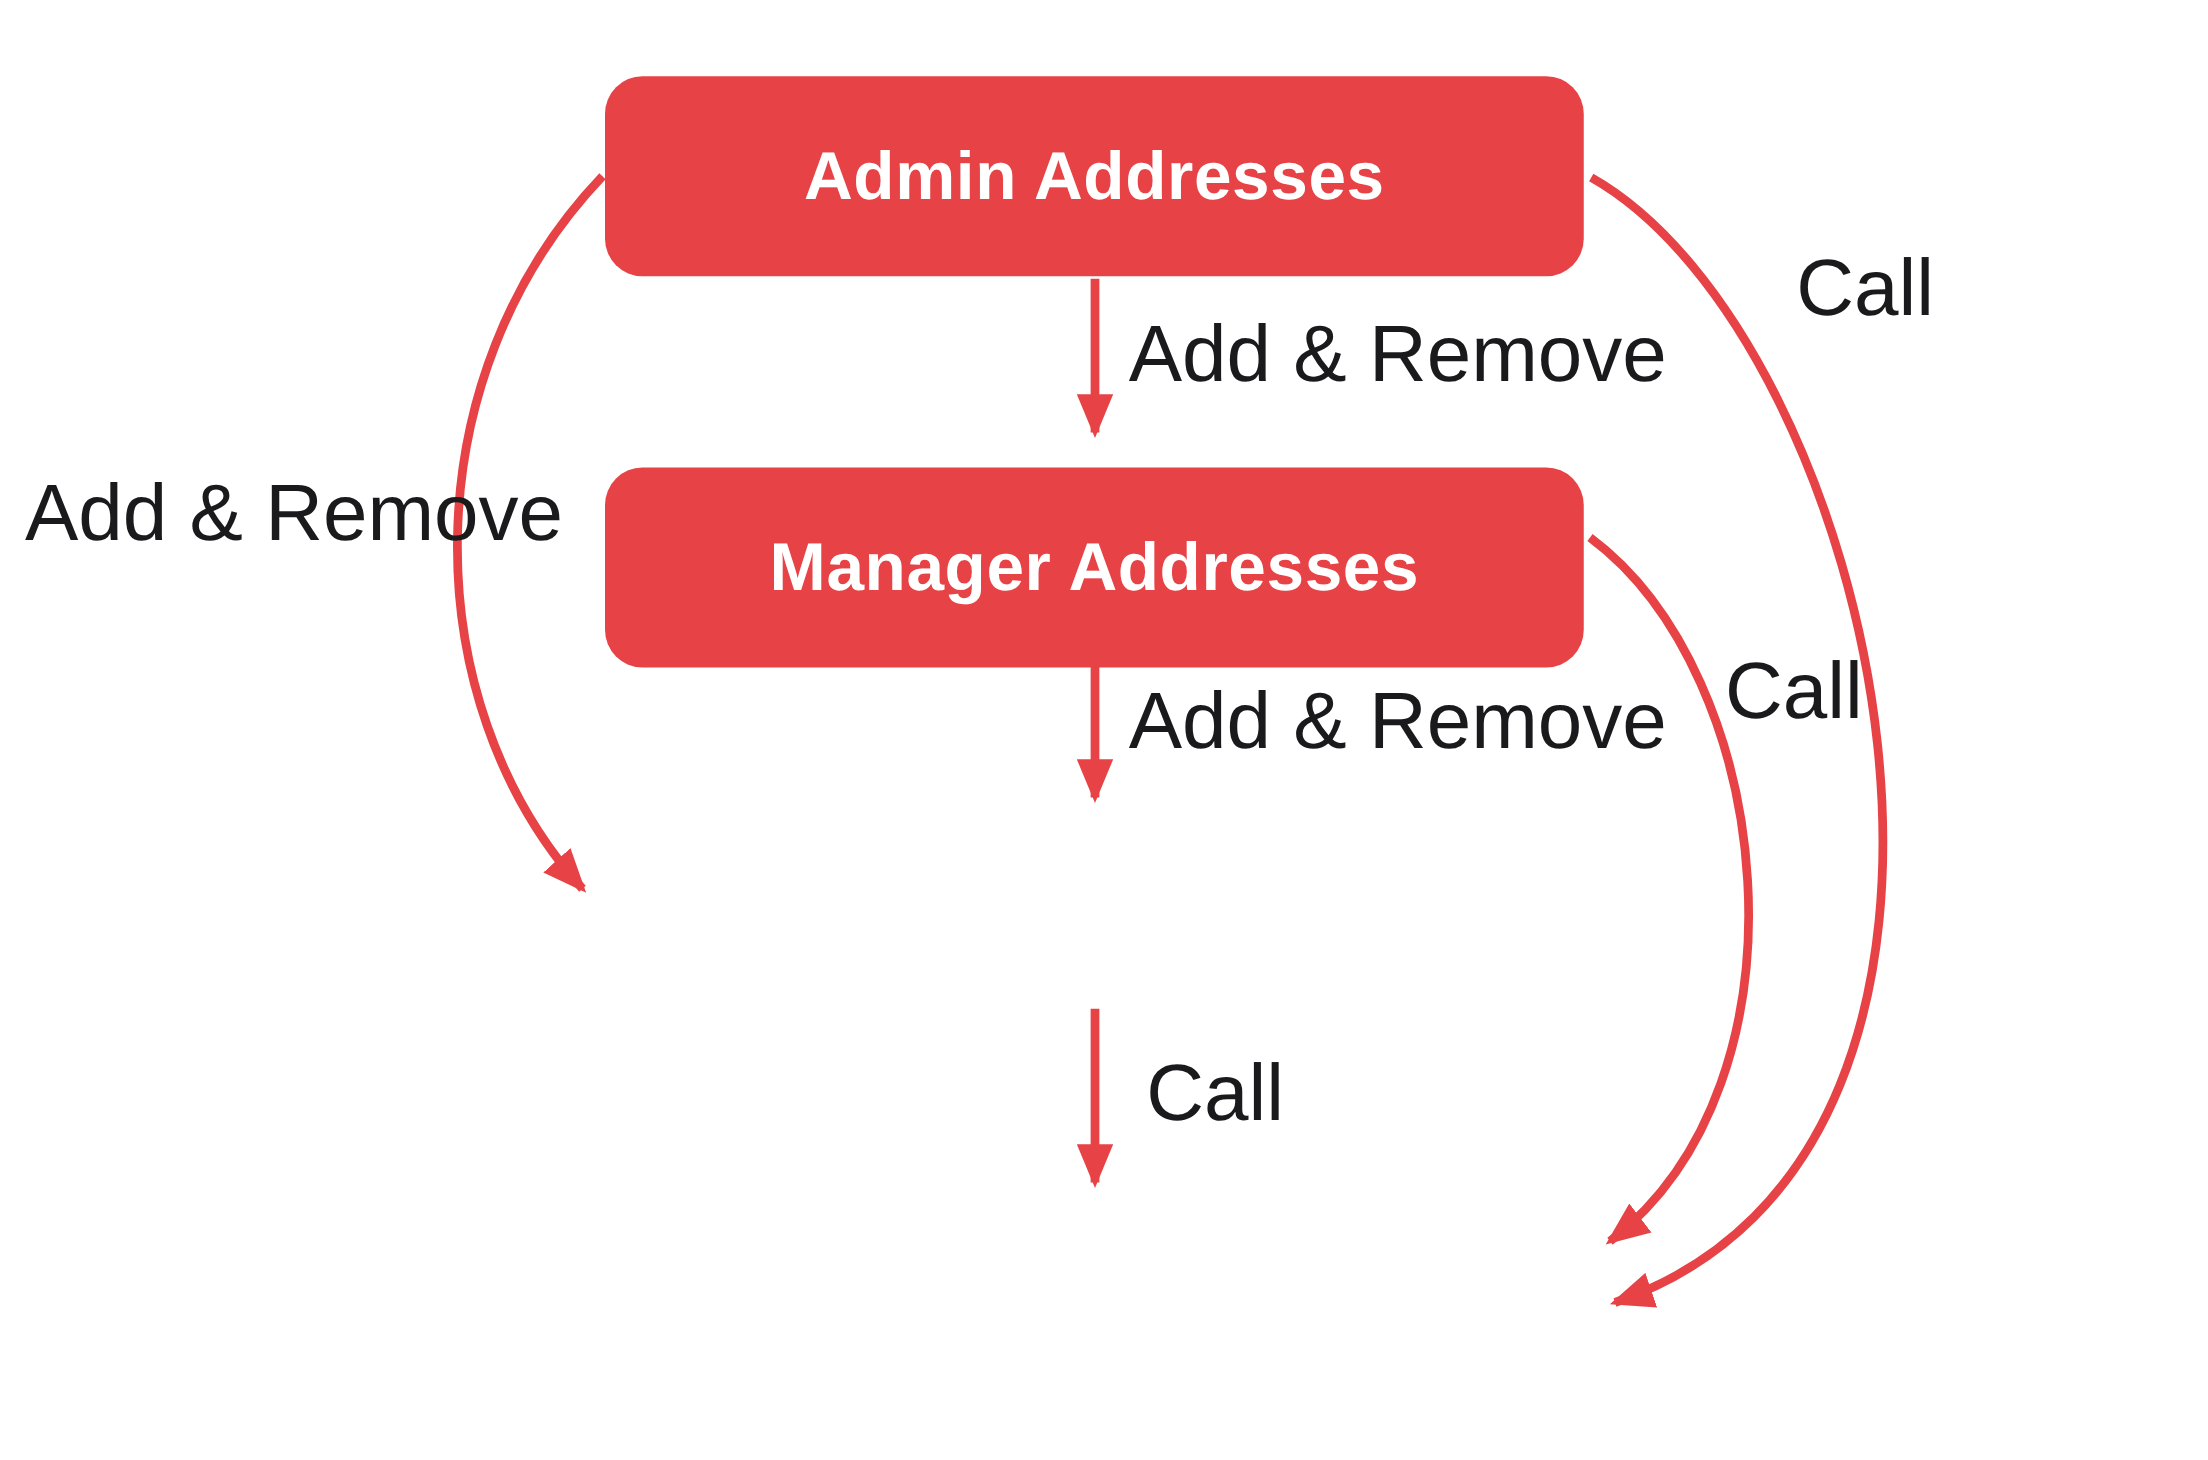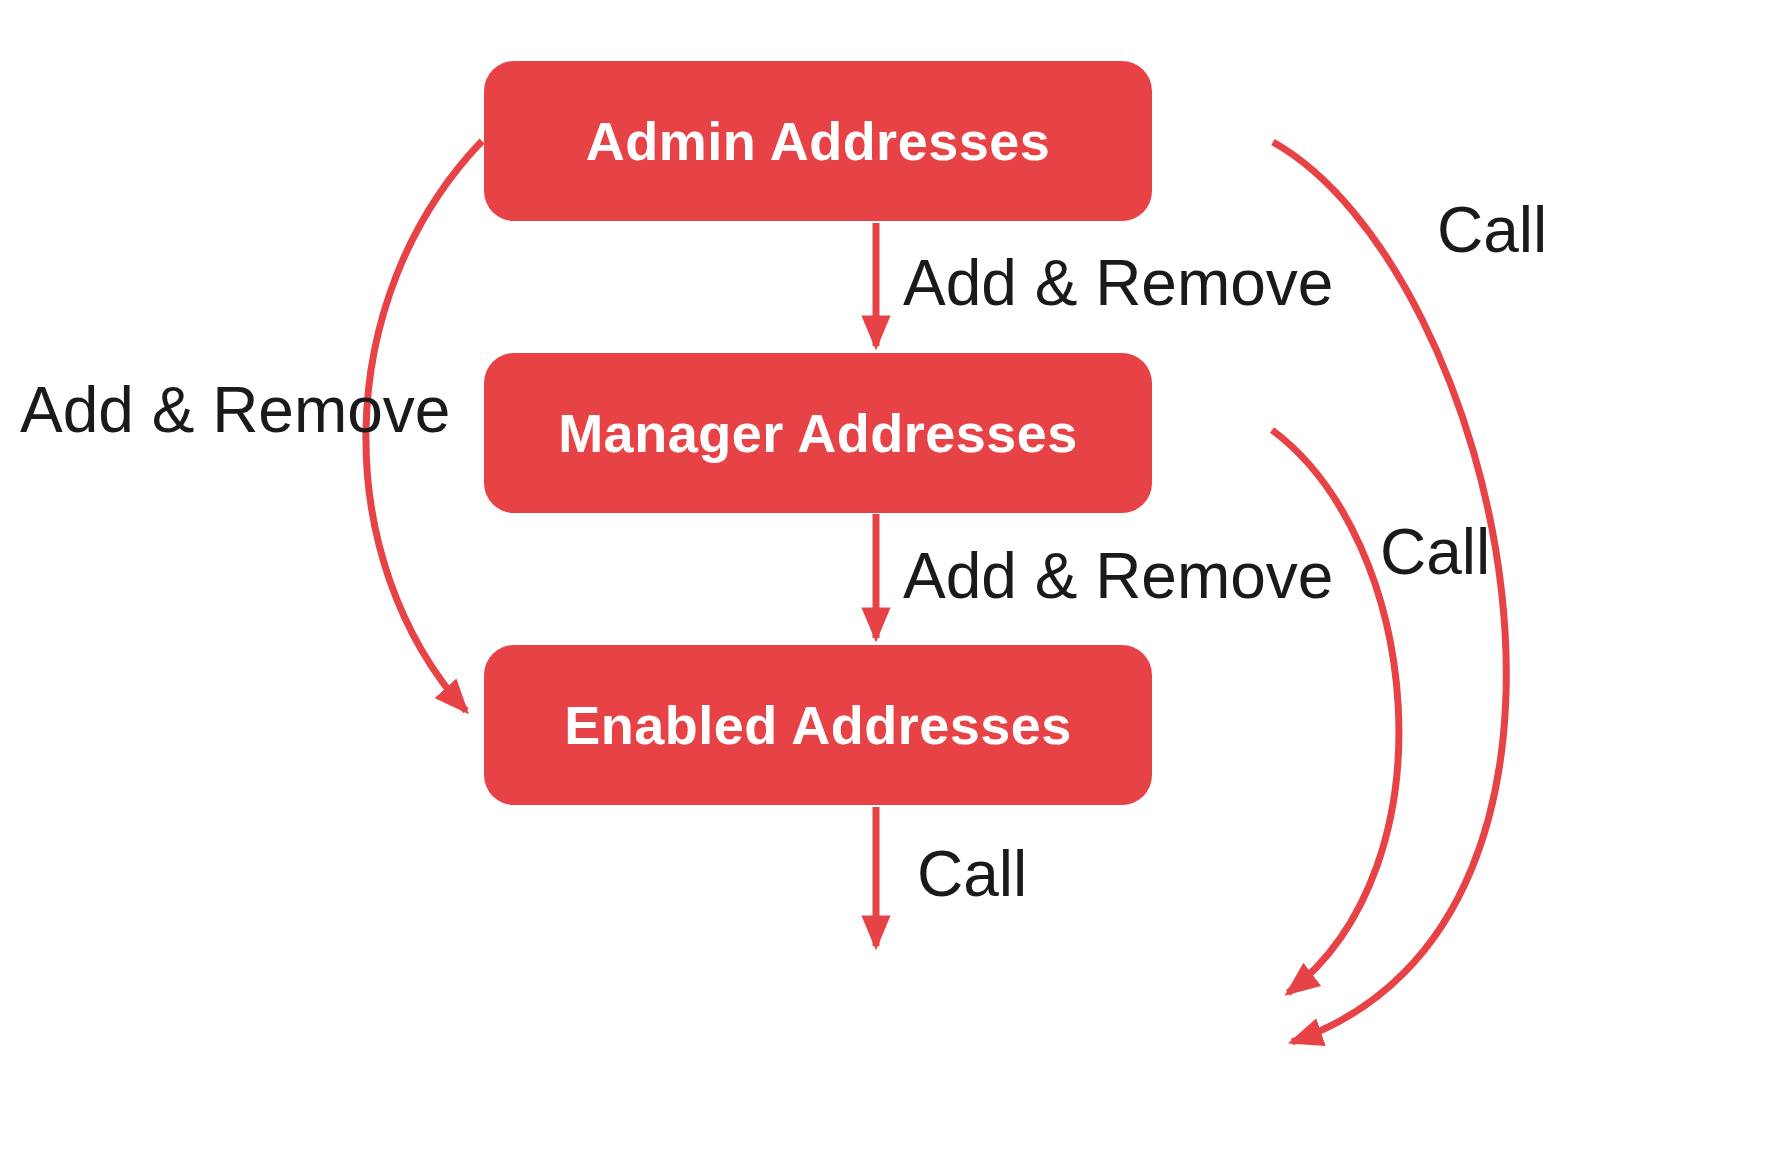--- a/index.html
+++ b/index.html
@@ -29,35 +29,35 @@
     stroke: var(--edge-stroke);
     stroke-width: 7;
   }
   .arrowhead {
     fill: var(--edge-stroke);
     stroke: none;
   }
   .node {
     position: absolute;
     left: 484px;
-    width: 668px;
+    width: 783px;
     height: 160px;
     border-radius: 30px;
     background: var(--node-fill);
     color: var(--node-text);
     display: flex;
     align-items: center;
     justify-content: center;
     font-size: 54px;
     font-weight: 700;
     letter-spacing: 0.5px;
     white-space: nowrap;
   }
   .node-admin      { top: 61px; }
-  .node-manager    { top: 353px; }
+  .node-manager    { top: 374px; }
   .node-enabled    { top: 645px; }
   .node-precompile { top: 953px; }
   .edge-label {
     position: absolute;
     color: var(--edge-label-text);
     font-size: 64px;
     line-height: 52px;
     white-space: nowrap;
   }
   .lbl-admin-manager      { left: 903px;  top: 257px; }
@@ -93,23 +93,20 @@
   </svg>
 
   <div class="node node-admin">
     <span>Admin Addresses</span>
   </div>
 
   <div class="node node-manager">
     <span>Manager Addresses</span>
   </div>
 
-  <div class="node node-enabled">
-    <span>Enabled Addresses</span>
-  </div>
 
 
   <div class="edge-label lbl-admin-manager">Add &amp; Remove</div>
 
   <div class="edge-label lbl-manager-enabled">Add &amp; Remove</div>
 
   <div class="edge-label lbl-enabled-precompile">Call</div>
 
   <div class="edge-label lbl-admin-enabled">Add &amp; Remove</div>
 

